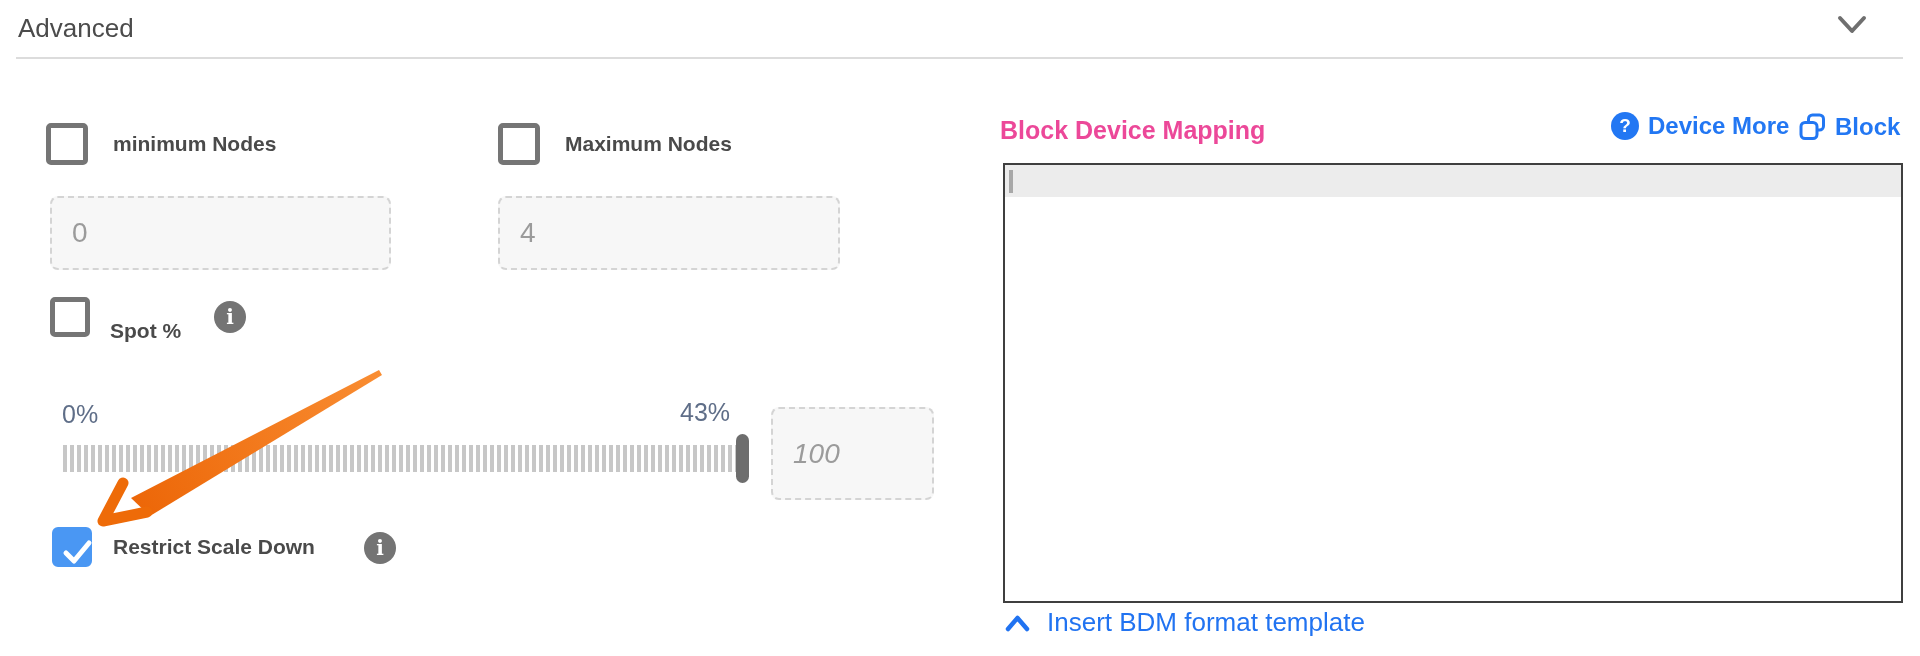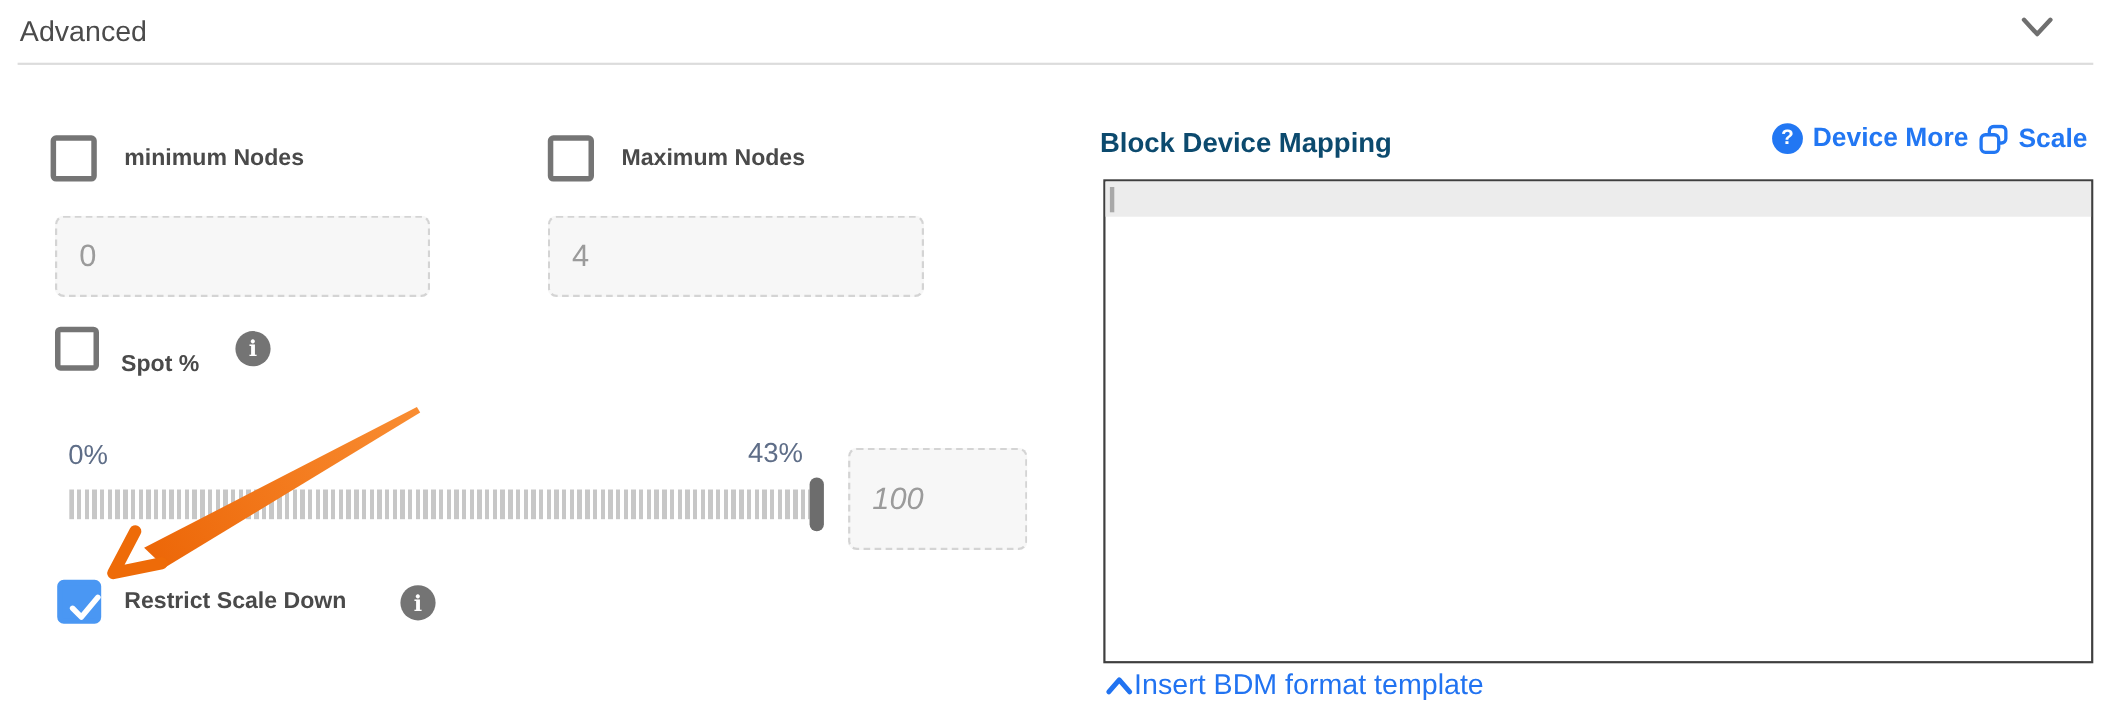--- a/index.html
+++ b/index.html
@@ -33,31 +33,31 @@
                font-family:"DejaVu Serif", serif; font-weight:700; font-size:20px; cursor:pointer; }
 
   
   .slider-label { font-size:25px; color:#5f6e88; }
   .slider-ticks { height:27px;
      background:repeating-linear-gradient(to right, #c7c7c7 0px, #c7c7c7 4px, #ffffff 4px, #ffffff 7px);
      cursor:pointer; }
   .slider-handle { width:13px; height:49px; border-radius:7px; background:#6d6d6d; cursor:grab; }
 
   
-  .bdm-title { font-size:25px; font-weight:600; color:#0c4a6e; }
+  .bdm-title { font-size:25px; font-weight:600; color:#ec4899; }
   .blue-link { color:#2277f3; font-size:24px; font-weight:600; cursor:pointer;
                display:flex; align-items:center; gap:9px; }
   .q-circle { width:28px; height:28px; border-radius:50%; background:#2277f3; color:#fff;
               display:flex; align-items:center; justify-content:center;
               font-size:19px; font-weight:700; }
   .editor { left:1003px; top:163px; width:900px; height:440px; border:2px solid #3f3f3f;
             background:#fff; cursor:text; }
   .editor-activeline { position:absolute; left:0; top:0; width:100%; height:32px; background:#ececec; }
   .editor-caret { position:absolute; left:4px; top:5px; width:4px; height:23px; background:#a8a8a8; }
-  .insert-link { left:1004px; top:607px; display:flex; align-items:center; 
+  .insert-link { left:1004px; top:607px; display:flex; align-items:center; gap:16px;
                  color:#2173f1; font-size:26px; font-weight:500; cursor:pointer; }
 
   svg { display:block; }
 </style>
 </head>
 <body>
 
 <div id="canvas">
 
   <div class="abs adv-title">Advanced</div>
@@ -129,21 +129,21 @@
     <span>Device More</span>
   </div>
 
   <div class="abs blue-link" style="left:1799px; top:113px;">
     <span>
       <svg width="27" height="28" viewBox="0 0 27 28">
         <rect x="9.5" y="2" width="15" height="15" rx="4" fill="none" stroke="#2277f3" stroke-width="3"></rect>
         <rect x="2" y="9.5" width="16" height="16" rx="4" fill="#ffffff" stroke="#2277f3" stroke-width="3"></rect>
       </svg>
     </span>
-    <span>Scale</span>
+    <span>Block</span>
   </div>
 
   <div class="abs editor" role="textbox">
     <div class="editor-activeline"></div>
     <div class="editor-caret"></div>
     <span></span>
   </div>
 
   <div class="abs insert-link">
     <span>

